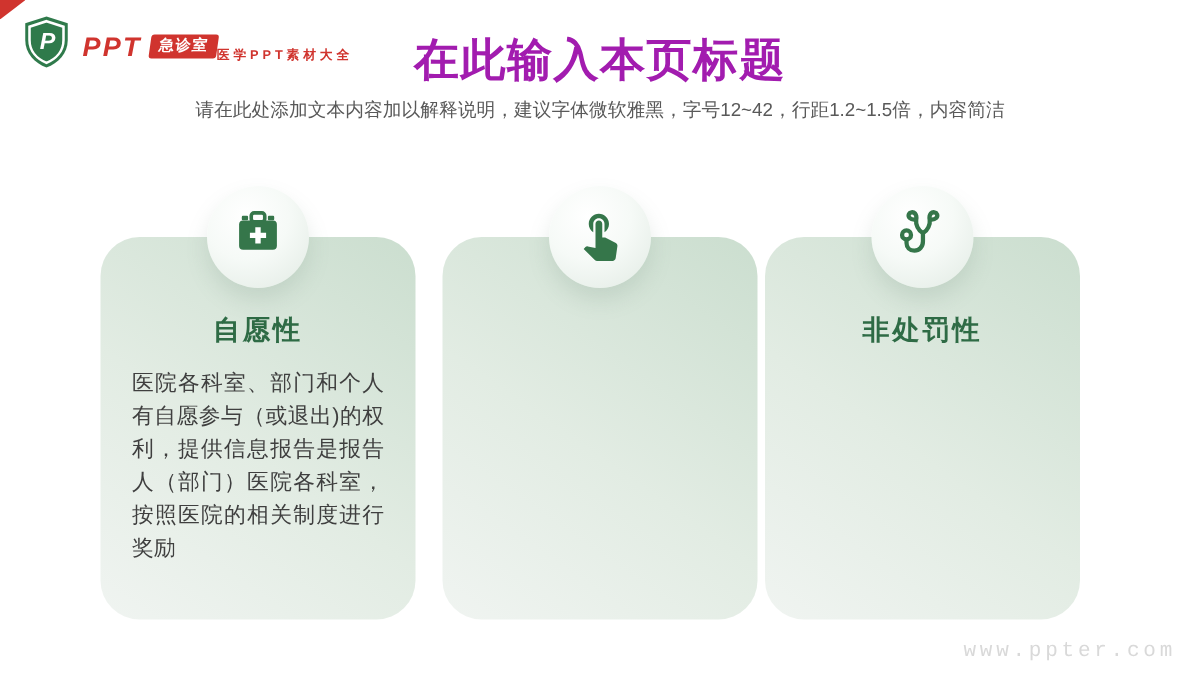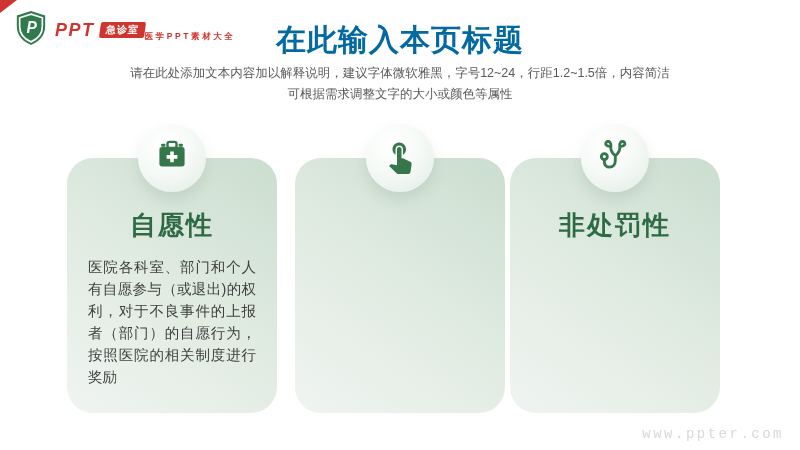--- a/index.html
+++ b/index.html
@@ -14,34 +14,34 @@
   
   .logo{position:absolute;top:9px;left:14px;display:flex;align-items:center;gap:7px;}
   .logo-text{display:flex;flex-direction:row;}
   .logo-row1{display:flex;align-items:center;gap:5px;}
   .brand{color:#d0342e;font-weight:bold;font-style:italic;font-size:18px;letter-spacing:1.5px;line-height:1;}
   .badge{background:#d0342e;color:#ffffff;font-size:10px;font-weight:bold;line-height:1;
          padding:3px 6px;border-radius:2px;transform:skewX(-8deg);letter-spacing:1px;}
   .tagline{color:#d0342e;font-size:8.5px;font-weight:bold;letter-spacing:2.6px;margin-top:12px;line-height:1;}
   
   .page-title{position:absolute;top:20px;left:0;right:0;text-align:center;
-    font-size:30px;font-weight:bold;color:#0369a1;letter-spacing:1px;}
+    font-size:30px;font-weight:bold;color:#a21caf;letter-spacing:1px;}
   .page-subtitle{position:absolute;top:63px;left:78px;right:78px;text-align:center;
     font-size:12.5px;color:#595959;line-height:1.7;}
   
   .card{position:absolute;top:158px;width:210px;height:255px;border-radius:26px;
     background:linear-gradient(215deg,#cbdecf 0%,#e2ece3 55%,#f0f4f1 100%);}
   .card.c1{left:67px;} .card.c2{left:295px;} .card.c3{left:510px;}
   .icon-circle{position:absolute;top:-34px;left:50%;transform:translateX(-50%);
     width:68px;height:68px;border-radius:50%;
     background:radial-gradient(circle at 38% 30%,#ffffff 0%,#f6faf7 45%,#e1eae3 100%);
     box-shadow:0 8px 14px rgba(110,140,120,.18);
     display:flex;align-items:center;justify-content:center;}
   .icon-circle svg{width:36px;height:36px;}
-  .card-title{padding-top:50px;text-align:center;font-size:26px;font-weight:bold;
+  .card-title{padding-top:50px;text-align:center;font-size:18px;font-weight:bold;
     color:#2e6b45;letter-spacing:2px;font-family:Liberation Mono, monospace;}
   .card-body{margin:13px 21px 0;font-size:14.5px;line-height:22px;color:#3f3f3f;
     text-align:justify;text-justify:inter-character;}
   
   .watermark{position:absolute;right:16px;bottom:8px;font-size:14px;color:#d9d9d9;letter-spacing:2.5px;font-family:Liberation Mono, monospace;}
 </style>
 </head>
 <body>
 
 <div class="corner-triangle"></div>
@@ -58,38 +58,37 @@
     <div class="logo-row1">
       <span class="brand">PPT</span>
       <span class="badge">急诊室</span>
     </div>
     <span class="tagline">医学PPT素材大全</span>
   </div>
 </div>
 
 <div class="page-title">在此输入本页标题</div>
 <div class="page-subtitle">
-  <span>请在此处添加文本内容加以解释说明，建议字体微软雅黑，字号12~24，行距1.2~1.5倍，内容简洁</span><br>
-  <span>可根据需求调整文字的大小或颜色等属性</span>
+  <span>请在此处添加文本内容加以解释说明，建议字体微软雅黑，字号12~42，行距1.2~1.5倍，内容简洁</span><br>
 </div>
 
 <div class="card c1">
   <div class="icon-circle">
     <span>
       <svg viewBox="0 0 24 24">
         <rect x="9" y="2.6" width="6" height="4" rx="1.3" fill="none" stroke="#35764a" stroke-width="1.6"></rect>
         <rect x="4.8" y="3.9" width="2.8" height="2" rx="0.5" fill="#35764a"></rect>
         <rect x="16.4" y="3.9" width="2.8" height="2" rx="0.5" fill="#35764a"></rect>
         <rect x="3.6" y="6" width="16.8" height="13" rx="1.8" fill="#35764a"></rect>
         <path d="M10.8 9h2.4v2.4h2.4v2.4h-2.4v2.4h-2.4v-2.4H8.4v-2.4h2.4z" fill="#ffffff"></path>
       </svg>
     </span>
   </div>
   <div class="card-title">自愿性</div>
-  <div class="card-body">医院各科室、部门和个人有自愿参与（或退出)的权利，对于不良事件的上报者（部门）的自愿行为，按照医院的相关制度进行奖励</div>
+  <div class="card-body">医院各科室、部门和个人有自愿参与（或退出)的权利，提供信息报告是报告人（部门）医院各科室，按照医院的相关制度进行奖励</div>
 </div>
 
 <div class="card c2">
   <div class="icon-circle">
     <span>
       <svg viewBox="0 0 24 24" fill="#35764a">
         <path d="M9 11.24V7.5C9 6.12 10.12 5 11.5 5S14 6.12 14 7.5v3.74c1.21-.81 2-2.18 2-3.74C16 5.01 13.99 3 11.5 3S7 5.01 7 7.5c0 1.56.79 2.93 2 3.74zm9.84 4.63l-4.54-2.26c-.17-.07-.35-.11-.54-.11H13v-6c0-.83-.67-1.5-1.5-1.5S10 6.67 10 7.5v10.74l-3.43-.72c-.08-.01-.15-.03-.24-.03-.31 0-.59.13-.79.33l-.79.8 4.94 4.94c.27.27.65.44 1.06.44h6.79c.75 0 1.33-.55 1.44-1.28l.75-5.27c.01-.07.02-.14.02-.2 0-.62-.38-1.16-.91-1.38z"></path>
       </svg>
     </span>
   </div>

